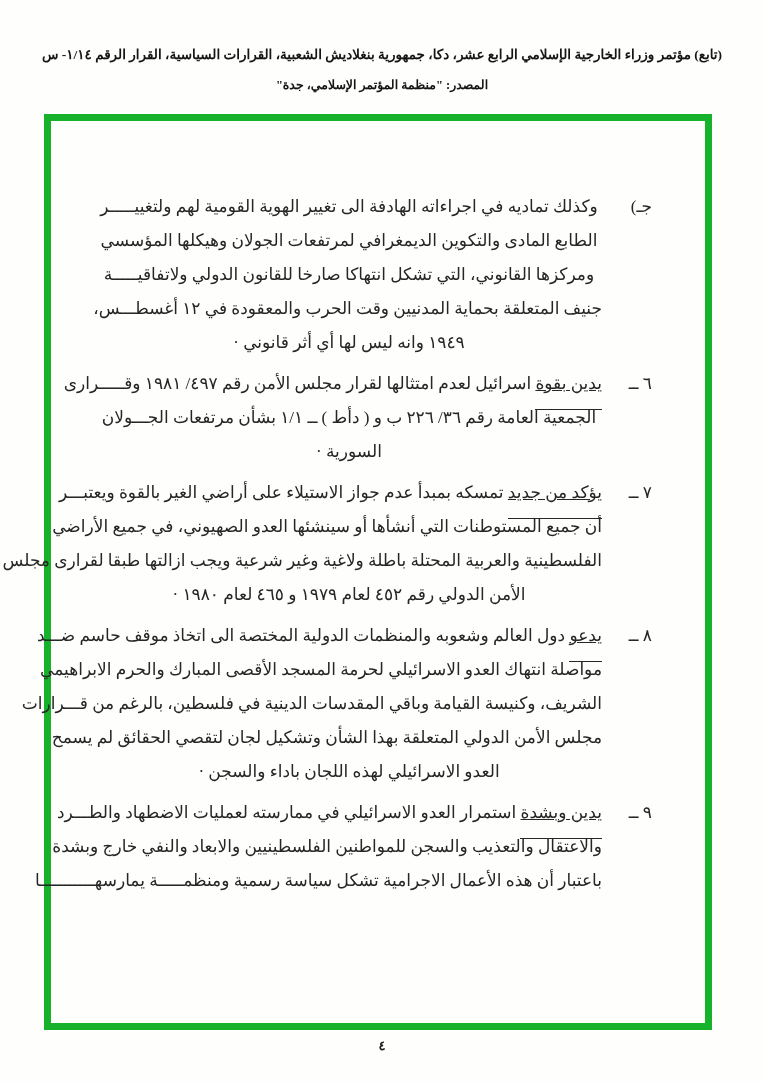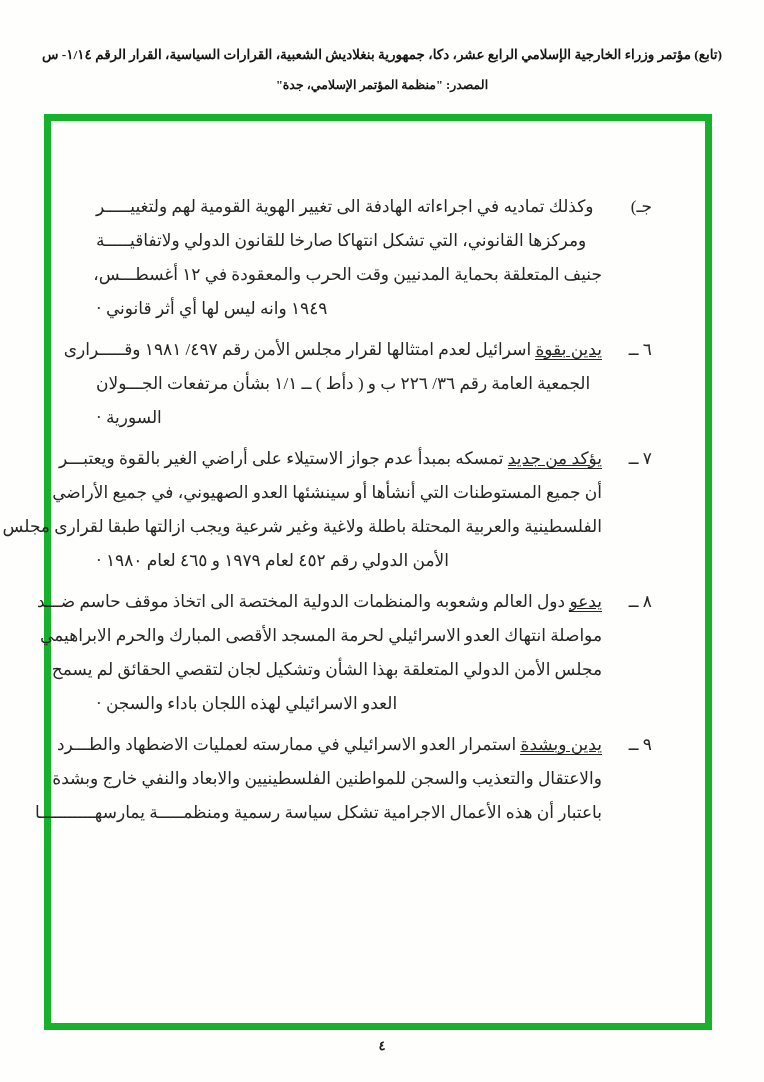--- a/index.html
+++ b/index.html
@@ -58,27 +58,27 @@
   }
   .marker {
     position: absolute;
     right: 0;
     top: 0;
     line-height: 34px;
     white-space: nowrap;
   }
   .bline {
     line-height: 34px;
-    text-align: left;
+    text-align: center;
     white-space: nowrap;
   }
   .lead {
     text-decoration: underline;
     border-bottom: 1px solid currentColor;
-    padding-bottom: 0;
+    padding-bottom: 16px;
   }
   .page-number {
     position: absolute;
     top: 1038px;
     left: 0;
     right: 0;
     text-align: center;
     font-size: 13px;
     font-weight: bold;
     color: #1c1c1c;
@@ -94,20 +94,21 @@
     <div class="header-line2">المصدر:  "منظمة المؤتمر الإسلامي، جدة"</div>
   </div>
 
   <div class="green-frame"></div>
 
   <div class="doc-body">
 
     <div class="para">
       <span class="marker">جـ)</span>
       <div class="bline">وكذلك تماديه في اجراءاته الهادفة الى تغيير الهوية القومية لهم ولتغييـــــر</div>
+      <div class="bline">الطابع المادى والتكوين الديمغرافي لمرتفعات الجولان وهيكلها المؤسسي</div>
       <div class="bline">ومركزها القانوني، التي تشكل انتهاكا صارخا للقانون الدولي ولاتفاقيـــــة</div>
       <div class="bline">جنيف المتعلقة بحماية المدنيين وقت الحرب والمعقودة في ١٢ أغسطـــس،</div>
       <div class="bline">١٩٤٩ وانه ليس لها أي أثر قانوني ·</div>
     </div>
 
     <div class="para">
       <span class="marker">٦ ــ</span>
       <div class="bline"><span class="lead">يدين بقوة</span> <span>اسرائيل لعدم امتثالها لقرار مجلس الأمن رقم ٤٩٧/ ١٩٨١ وقـــــرارى</span></div>
       <div class="bline">الجمعية العامة رقم ٣٦/ ٢٢٦ ب و ( دأط ) ــ ١/١ بشأن مرتفعات الجـــولان</div>
       <div class="bline">السورية ·</div>
@@ -118,20 +119,21 @@
       <div class="bline"><span class="lead">يؤكد من جديد</span> <span>تمسكه بمبدأ عدم جواز الاستيلاء على أراضي الغير بالقوة ويعتبـــر</span></div>
       <div class="bline">أن جميع المستوطنات التي أنشأها أو سينشئها العدو الصهيوني، في جميع الأراضي</div>
       <div class="bline">الفلسطينية والعربية المحتلة باطلة ولاغية وغير شرعية ويجب ازالتها طبقا لقرارى مجلس</div>
       <div class="bline">الأمن الدولي رقم ٤٥٢ لعام ١٩٧٩ و ٤٦٥ لعام ١٩٨٠ ·</div>
     </div>
 
     <div class="para">
       <span class="marker">٨ ــ</span>
       <div class="bline"><span class="lead">يدعو</span> <span>دول العالم وشعوبه والمنظمات الدولية المختصة الى اتخاذ موقف حاسم ضـــد</span></div>
       <div class="bline">مواصلة انتهاك العدو الاسرائيلي لحرمة المسجد الأقصى المبارك والحرم الابراهيمي</div>
+      <div class="bline">الشريف، وكنيسة القيامة وباقي المقدسات الدينية في فلسطين، بالرغم من قـــرارات</div>
       <div class="bline">مجلس الأمن الدولي المتعلقة بهذا الشأن وتشكيل لجان لتقصي الحقائق لم يسمح</div>
       <div class="bline">العدو الاسرائيلي لهذه اللجان باداء والسجن ·</div>
     </div>
 
     <div class="para">
       <span class="marker">٩ ــ</span>
       <div class="bline"><span class="lead">يدين وبشدة</span> <span>استمرار العدو الاسرائيلي في ممارسته لعمليات الاضطهاد والطـــرد</span></div>
       <div class="bline">والاعتقال والتعذيب والسجن للمواطنين الفلسطينيين والابعاد والنفي خارج وبشدة</div>
       <div class="bline">باعتبار أن هذه الأعمال الاجرامية تشكل سياسة رسمية ومنظمـــــة يمارسهـــــــــــا</div>
     </div>

